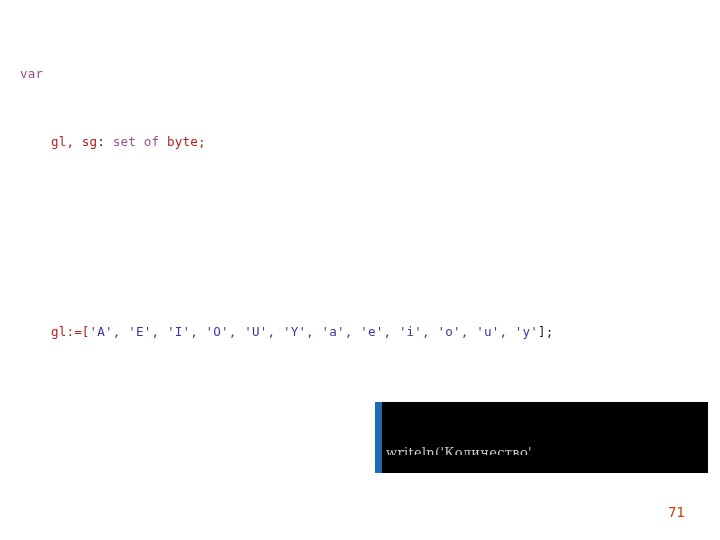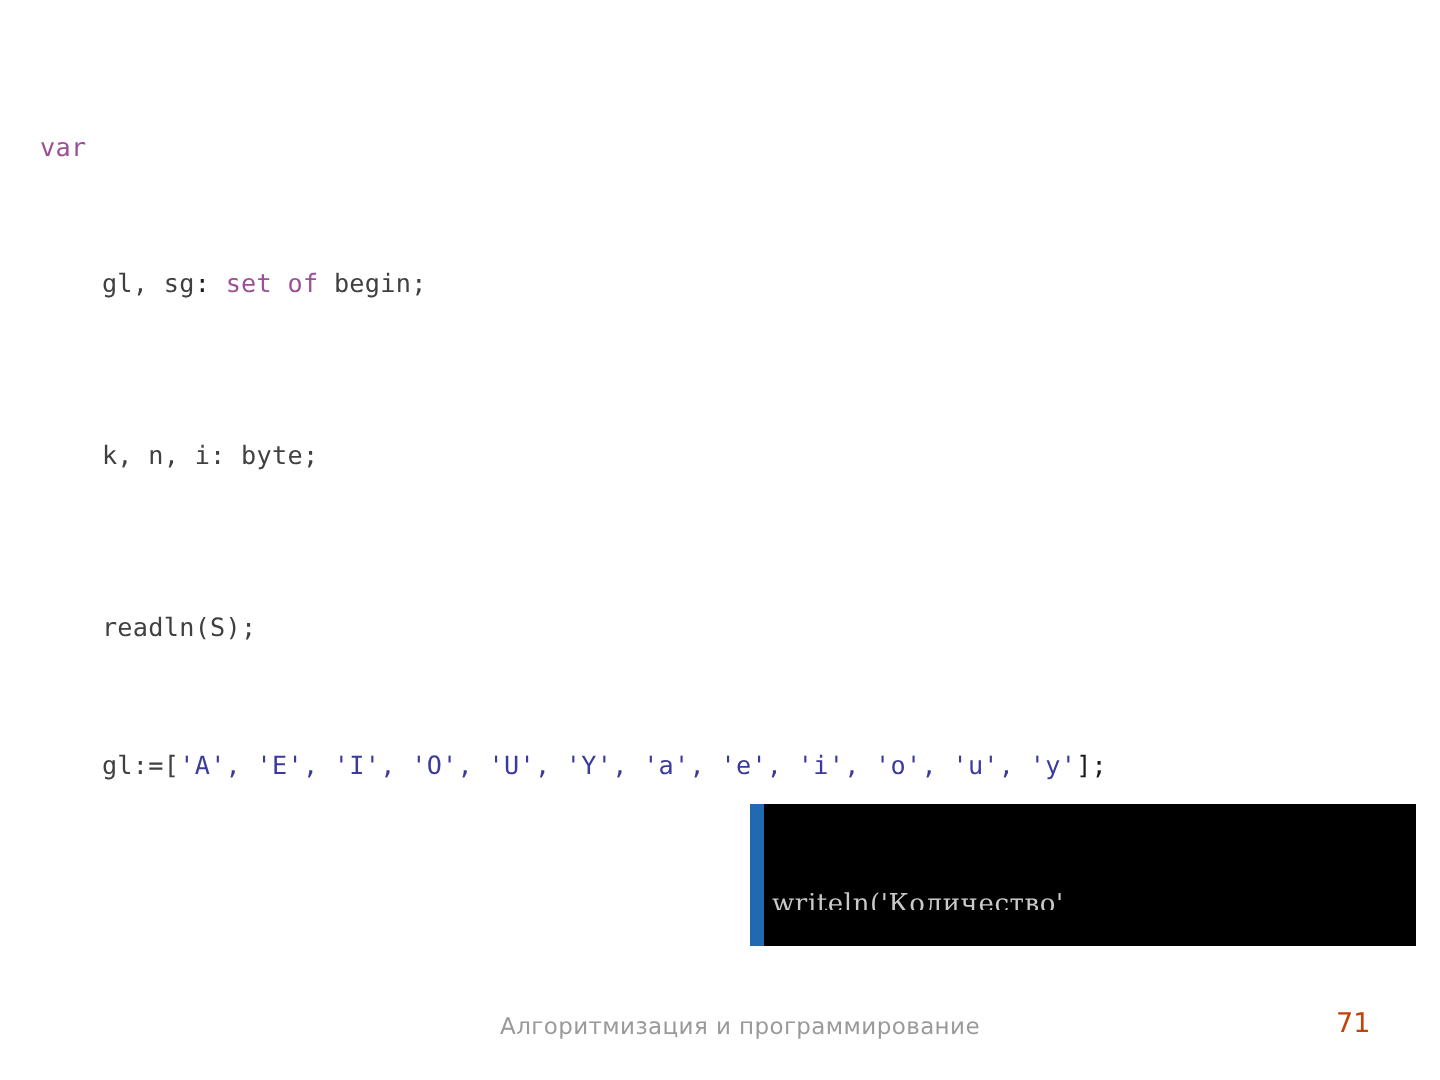--- a/index.html
+++ b/index.html
@@ -36,21 +36,21 @@
     white-space: pre;
     letter-spacing: 0.15px;
   }
   .code-line {
     white-space: pre;
     height: 17.2px;
   }
 
   
   .kw   { color: #9b4f96; }      
-  .id   { color: #404040; }      
+  .id   { color: #b91c1c; }      
   .str  { color: #3a3a9e; }      
   .pun  { color: #1a1a1a; }      
 
   
   #console-window {
     position: absolute;
     left: 375px;
     top: 402px;
     width: 333px;
     height: 71px;
@@ -105,27 +105,26 @@
 </style>
 </head>
 <body>
 
 <div id="slide">
 
   <div id="code-block">
 
     <div class="code-line"><span class="kw">var</span></div>
 
-    <div class="code-line"><span class="id">    </span><span class="id">gl, sg</span><span class="pun">: </span><span class="kw">set of</span><span class="id"> begin;</span></div>
+    <div class="code-line"><span class="id">    </span><span class="id">gl, sg</span><span class="pun">: </span><span class="kw">set of</span><span class="id"> byte;</span></div>
 
 
-    <div class="code-line"><span class="id">    </span><span class="id">k, n, i: byte;</span></div>
+    <div class="code-line"><span class="id">    </span></div>
 
 
-    <div class="code-line"><span class="id">    </span><span class="id">readln(S);</span></div>
 
     <div class="code-line"><span class="id">    </span><span class="id">gl:=[</span><span class="str">'A', 'E', 'I', 'O', 'U', 'Y', 'a', 'e', 'i', 'o', 'u', 'y'</span><span class="pun">];</span></div>
 
     
 
     
 
     
 
     
@@ -155,16 +154,15 @@
   <div id="console-window">
     <div id="console-scrollbar"></div>
     <div id="console-text">
       <div class="console-line clipped">writeln('Количество'</div>
       <div class="console-line">Hello word</div>
       
       
     </div>
   </div>
 
-  <div id="footer-title">Алгоритмизация и программирование</div>
   <div id="footer-pagenum">71</div>
 
 </div>
 
 </body></html>

